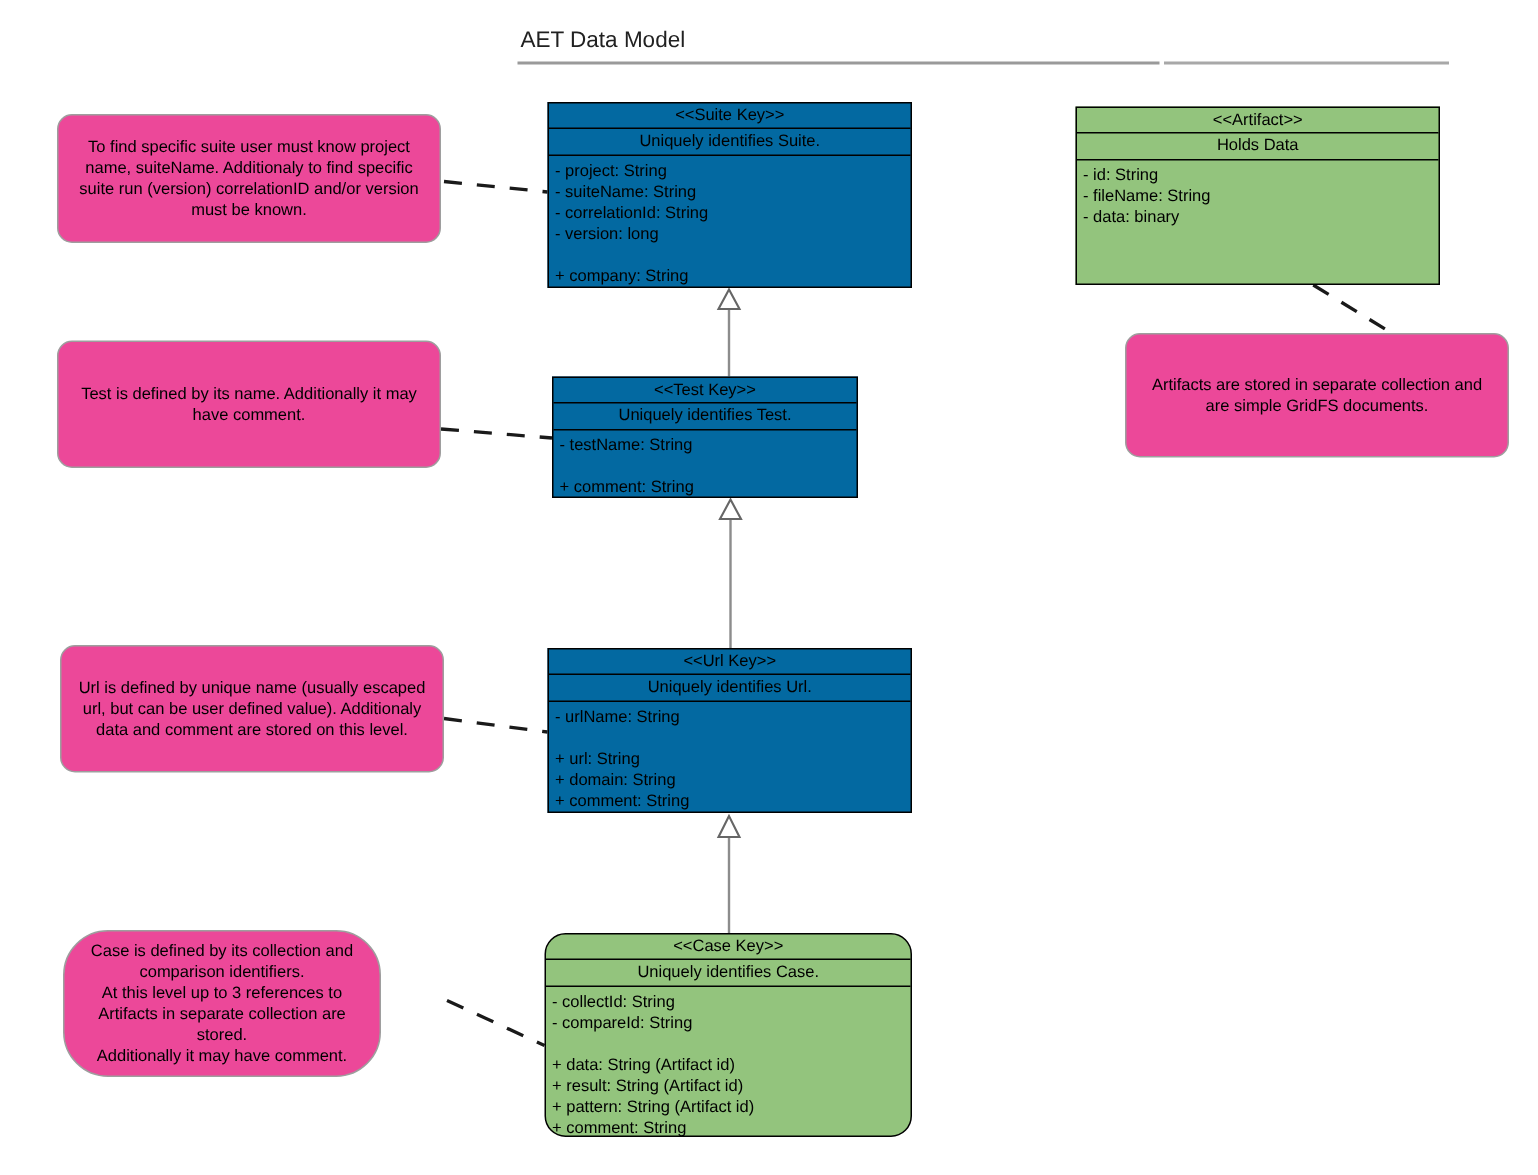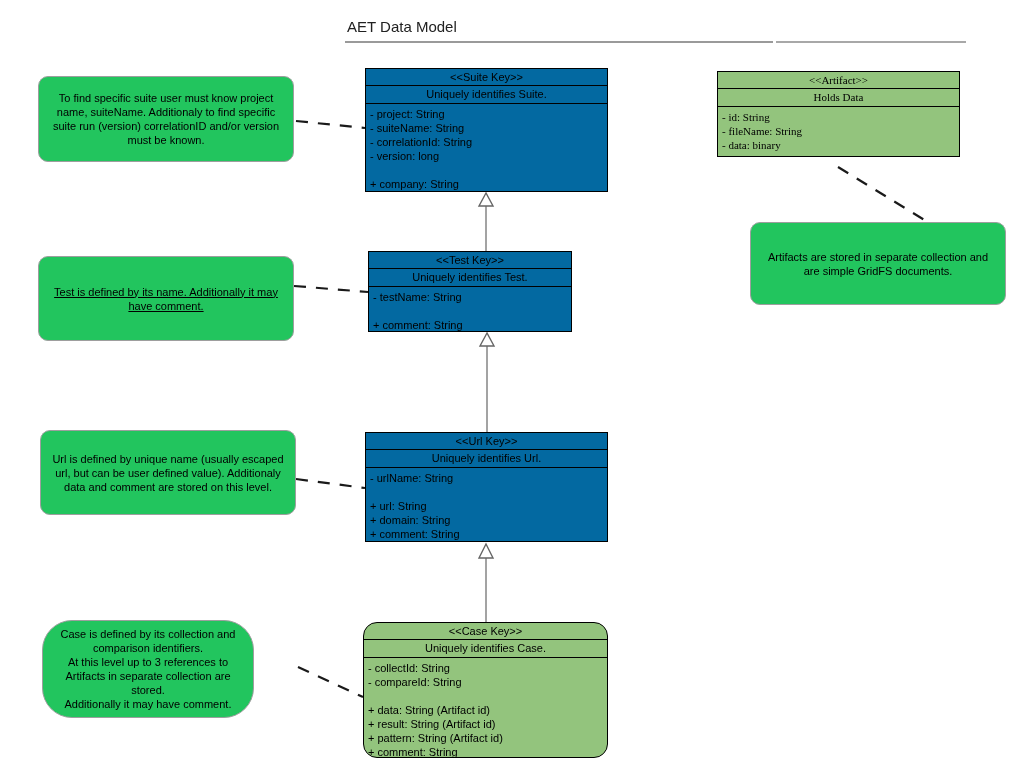--- a/index.html
+++ b/index.html
@@ -64,21 +64,21 @@
   }
   .attr-line {
     height: 14px;
     line-height: 14px;
     white-space: nowrap;
   }
 
   .note {
     position: absolute;
     box-sizing: border-box;
-    background: #22c55e;
+    background: #ec4899;
     border: 1px solid #9e9e9e;
     border-radius: 10px;
     display: flex;
     align-items: center;
     justify-content: center;
     padding: 6px 10px;
   }
   .note-text {
     font-size: 11px;
     line-height: 14px;
@@ -126,21 +126,21 @@
     <div class="uml-body">
         <div class="attr-line">- project: String</div>
         <div class="attr-line">- suiteName: String</div>
         <div class="attr-line">- correlationId: String</div>
         <div class="attr-line">- version: long</div>
         <div class="attr-line"></div>
         <div class="attr-line">+ company: String</div>
       </div>
   </div>
 
-  <div class="uml-class green" style="left:717px; top:71px; width:243px; height:86px;font-family:Liberation Serif, serif;">
+  <div class="uml-class green" style="left:717px; top:71px; width:243px; height:119px;">
     <div class="uml-header">&lt;&lt;Artifact&gt;&gt;</div>
     <div class="uml-subtitle">Holds Data</div>
     <div class="uml-body">
         <div class="attr-line">- id: String</div>
         <div class="attr-line">- fileName: String</div>
         <div class="attr-line">- data: binary</div>
       </div>
   </div>
 
   <div class="uml-class blue" style="left:368px; top:251px; width:204px; height:81px;">
@@ -176,21 +176,21 @@
         <div class="attr-line">+ result: String (Artifact id)</div>
         <div class="attr-line">+ pattern: String (Artifact id)</div>
         <div class="attr-line">+ comment: String</div>
       </div>
   </div>
 
   <div class="note" style="left:38px; top:76px; width:256px; height:86px;">
     <div class="note-text">To find specific suite user must know project name, suiteName. Additionaly to find specific suite run (version) correlationID and/or version must be known.</div>
   </div>
 
-  <div class="note" style="left:38px; top:256px; width:256px; height:85px;text-decoration:underline;">
+  <div class="note" style="left:38px; top:227px; width:256px; height:85px;">
     <div class="note-text">Test is defined by its name. Additionally it may have comment.</div>
   </div>
 
   <div class="note" style="left:750px; top:222px; width:256px; height:83px;">
     <div class="note-text">Artifacts are stored in separate collection and are simple GridFS documents.</div>
   </div>
 
   <div class="note" style="left:40px; top:430px; width:256px; height:85px;">
     <div class="note-text">Url is defined by unique name (usually escaped url, but can be user defined value). Additionaly data and comment are stored on this level.</div>
   </div>

